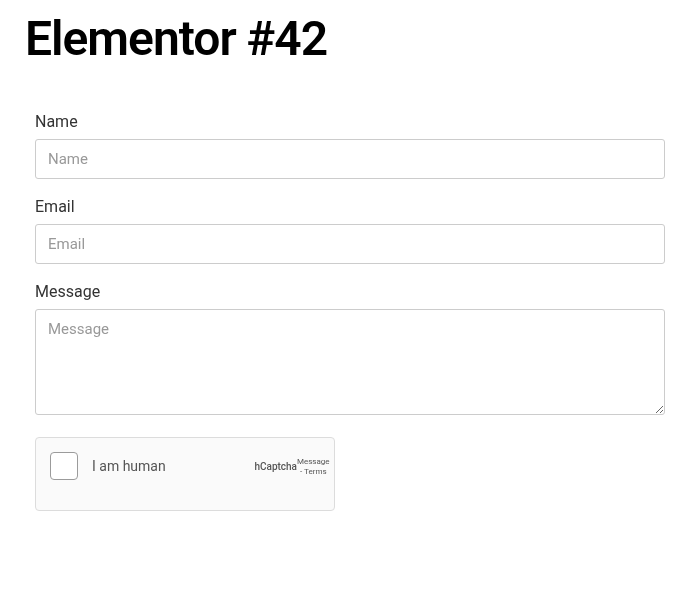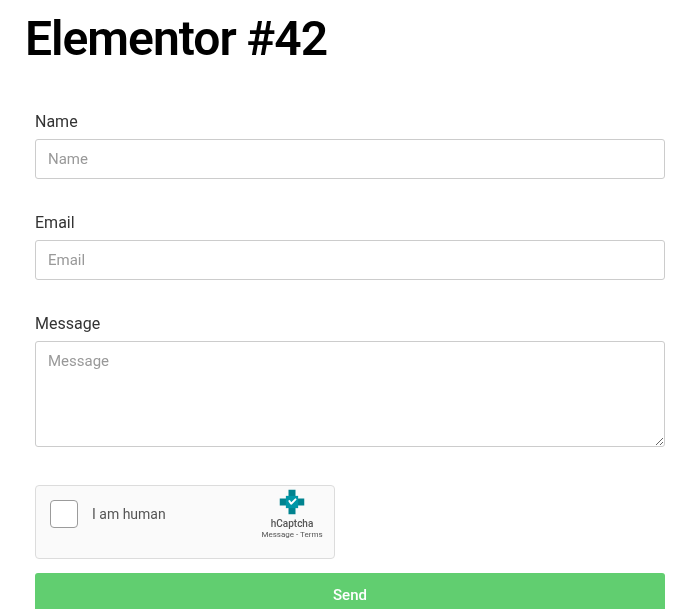--- a/index.html
+++ b/index.html
@@ -18,21 +18,21 @@
       font-size: 48px;
       font-weight: 600;
       color: #000000;
       padding: 10px 0 0 25px;
       letter-spacing: -1px;
     }
     .form-container {
       padding: 45px 25px 0 35px;
     }
     .form-group {
-      margin-bottom: 34px;
+      margin-bottom: 18px;
     }
     .form-label {
       display: block;
       font-size: 16px;
       color: #333333;
       margin-bottom: 8px;
       font-weight: 400;
     }
     .form-input {
       width: 100%;
@@ -84,21 +84,21 @@
       flex-shrink: 0;
     }
     .captcha-text {
       font-size: 14px;
       color: #555555;
       margin-left: 14px;
       flex-grow: 1;
     }
     .captcha-brand {
       display: flex;
-      flex-direction: column;
+      flex-direction: row;
       align-items: center;
       justify-content: center;
       width: 64px;
       text-align: center;
     }
     .captcha-icon {
       width: 28px;
       height: 28px;
       margin-bottom: 2px;
     }
@@ -159,15 +159,14 @@
         <rect x="22" y="12" width="8" height="8" fill="#00838f"></rect>
         <rect x="12" y="22" width="8" height="8" fill="#00838f"></rect>
         <rect x="9" y="9" width="14" height="14" fill="#0097a7"></rect>
         <path d="M 13 15 L 15 18 L 20 13" stroke="#ffffff" stroke-width="2.2" fill="none" stroke-linecap="round" stroke-linejoin="round"></path>
       </svg>
       <div class="captcha-name">hCaptcha</div>
       <div class="captcha-links">Message - Terms</div>
     </div>
   </div>
 
-  <button class="submit-button">Send</button>
 
 </div>
 
 </body></html>

